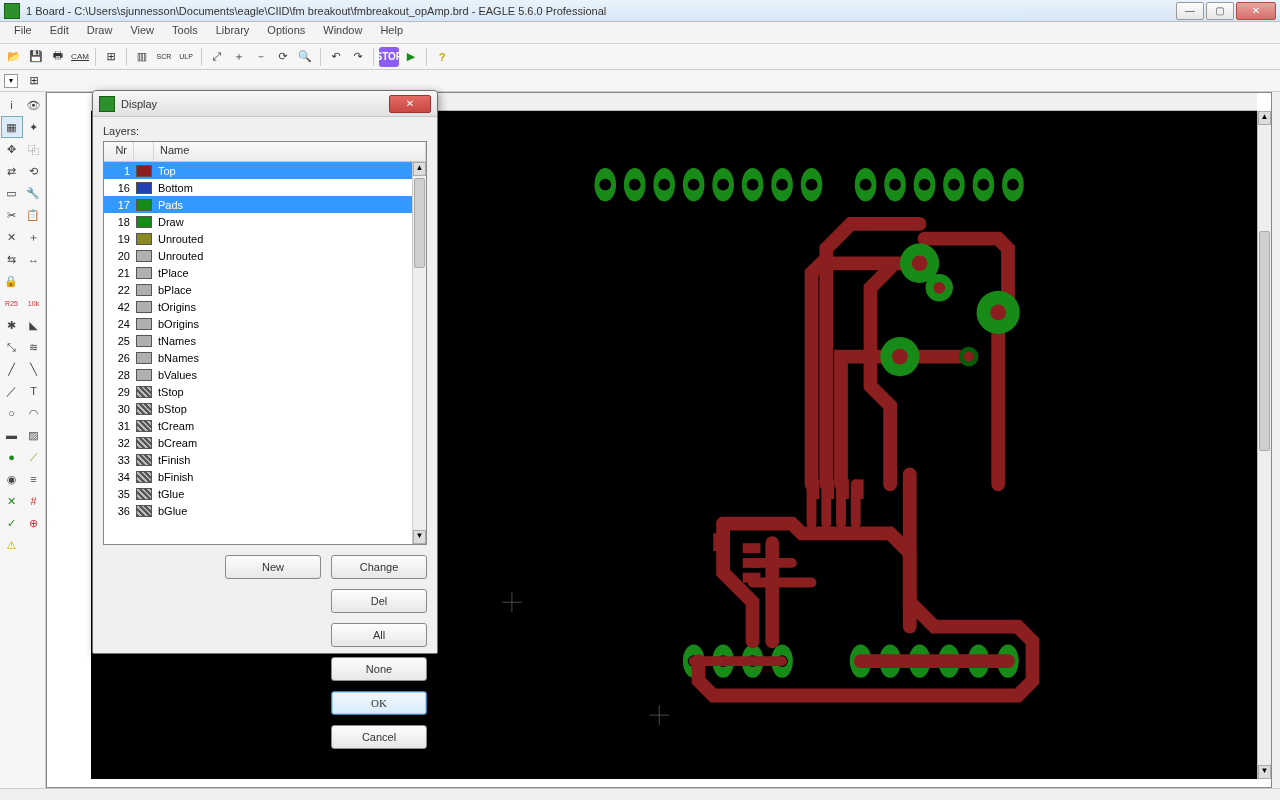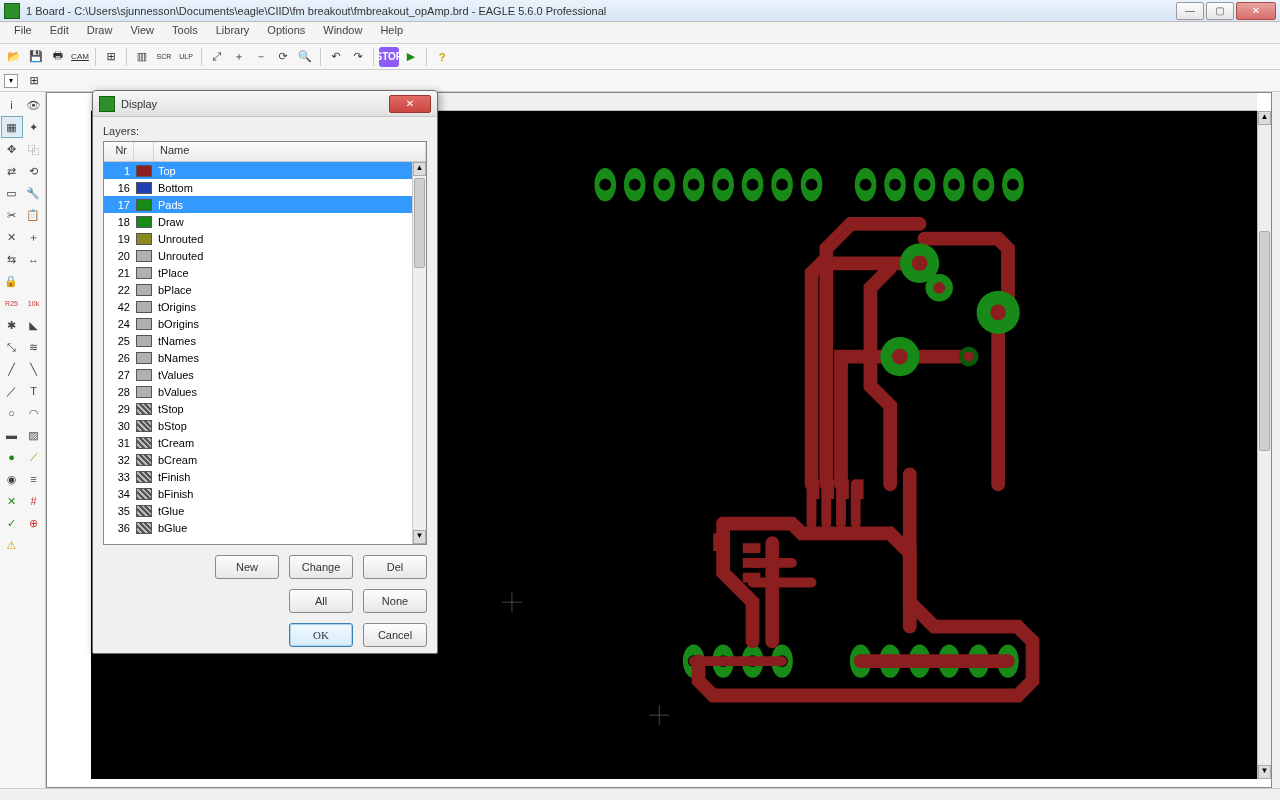--- a/index.html
+++ b/index.html
@@ -73,21 +73,21 @@
 .layer-row.sel{ background:#3399ff; color:#fff;}
 .layer-row .nr{ width:30px; text-align:right; padding-right:4px;}
 .layer-row .sw{ width:16px; height:12px; margin:0 2px; border:1px solid #555;}
 .layer-row .nm{ flex:1; padding-left:4px;}
 .layer-list .list-scroll{ position:absolute; right:0; top:20px; width:14px; bottom:0; background:#eee; border-left:1px solid #ccc;}
 .layer-list .list-scroll .arr{ height:14px; background:#ddd; border:1px solid #aaa; font-size:8px; text-align:center;}
 .layer-list .list-scroll .thumb{ position:absolute; left:1px; right:1px; top:16px; height:90px; background:#cfcfcf; border:1px solid #aaa; border-radius:2px;}
 
 .btns{ display:flex; justify-content:flex-end; gap:10px; margin-top:10px; flex-wrap:wrap;}
 .btns .spacer{ width:78px;}
-.dlg-btn{ width:64px; height:24px; background:linear-gradient(#fdfdfd,#e7e7e7); border:1px solid #8a8a8a; border-radius:3px; color:#333; display:flex; align-items:center; justify-content:center; cursor:default;}
+.dlg-btn{ width:96px; height:24px; background:linear-gradient(#fdfdfd,#e7e7e7); border:1px solid #8a8a8a; border-radius:3px; color:#333; display:flex; align-items:center; justify-content:center; cursor:default;}
 .dlg-btn.primary{ border:1px solid #3c7fb1; box-shadow:inset 0 0 0 1px #a8d4f2; background:linear-gradient(#f2f9fe,#d6ecfb);font-family:Liberation Serif, serif;}
 
 
 .status-bottom{ position:absolute; left:0; right:0; bottom:0; height:12px; background:#f0f0f0; border-top:1px solid #ccc;}
 
 
 .hatch{ background:repeating-linear-gradient(45deg,#555 0 2px,#bbb 2px 4px);}
 </style>
 </head>
 <body>
@@ -431,25 +431,20 @@
             <div class="nr">25</div>
             <div class="sw" style="background: rgb(176, 176, 176);"></div>
             <div class="nm">tNames</div>
           </div>
           <div class="layer-row">
             <div class="nr">26</div>
             <div class="sw" style="background: rgb(176, 176, 176);"></div>
             <div class="nm">bNames</div>
           </div>
           <div class="layer-row">
-            <div class="nr">27</div>
-            <div class="sw" style="background: rgb(176, 176, 176);"></div>
-            <div class="nm">tValues</div>
-          </div>
-          <div class="layer-row">
             <div class="nr">28</div>
             <div class="sw" style="background: rgb(176, 176, 176);"></div>
             <div class="nm">bValues</div>
           </div>
           <div class="layer-row">
             <div class="nr">29</div>
             <div class="sw hatch"></div>
             <div class="nm">tStop</div>
           </div>
           <div class="layer-row">

